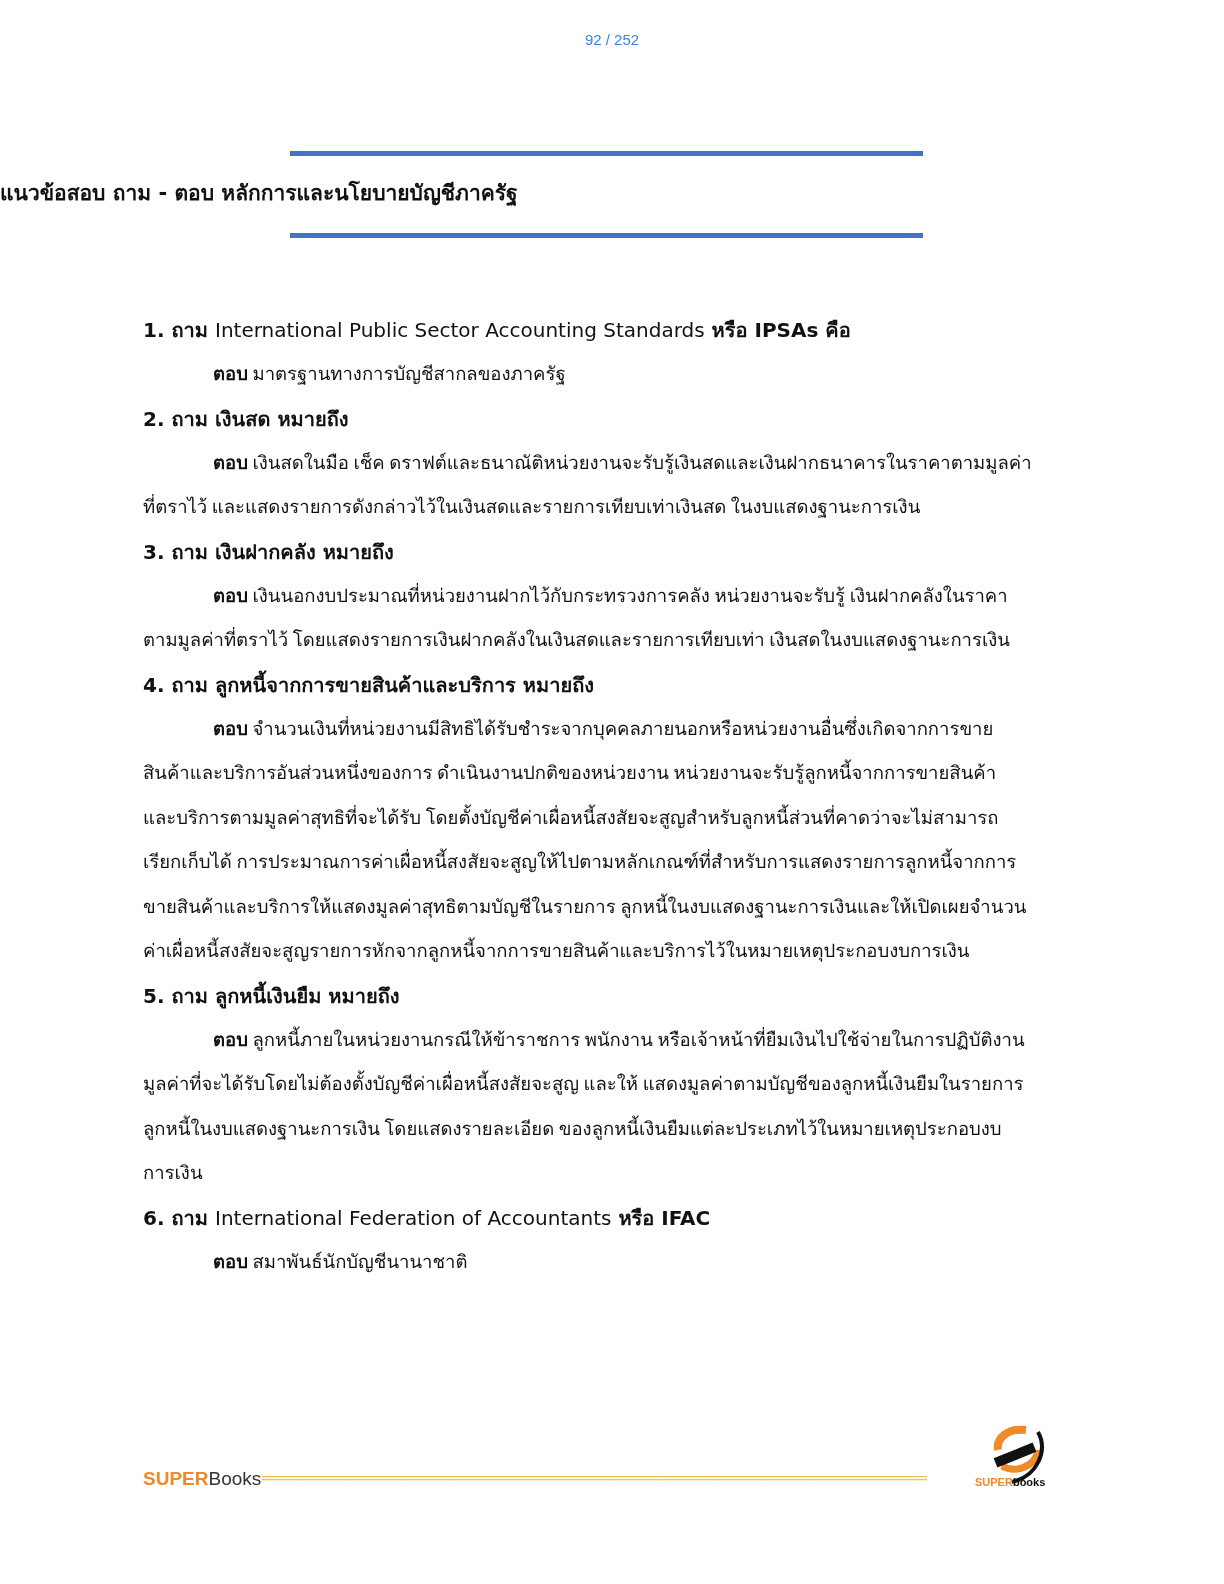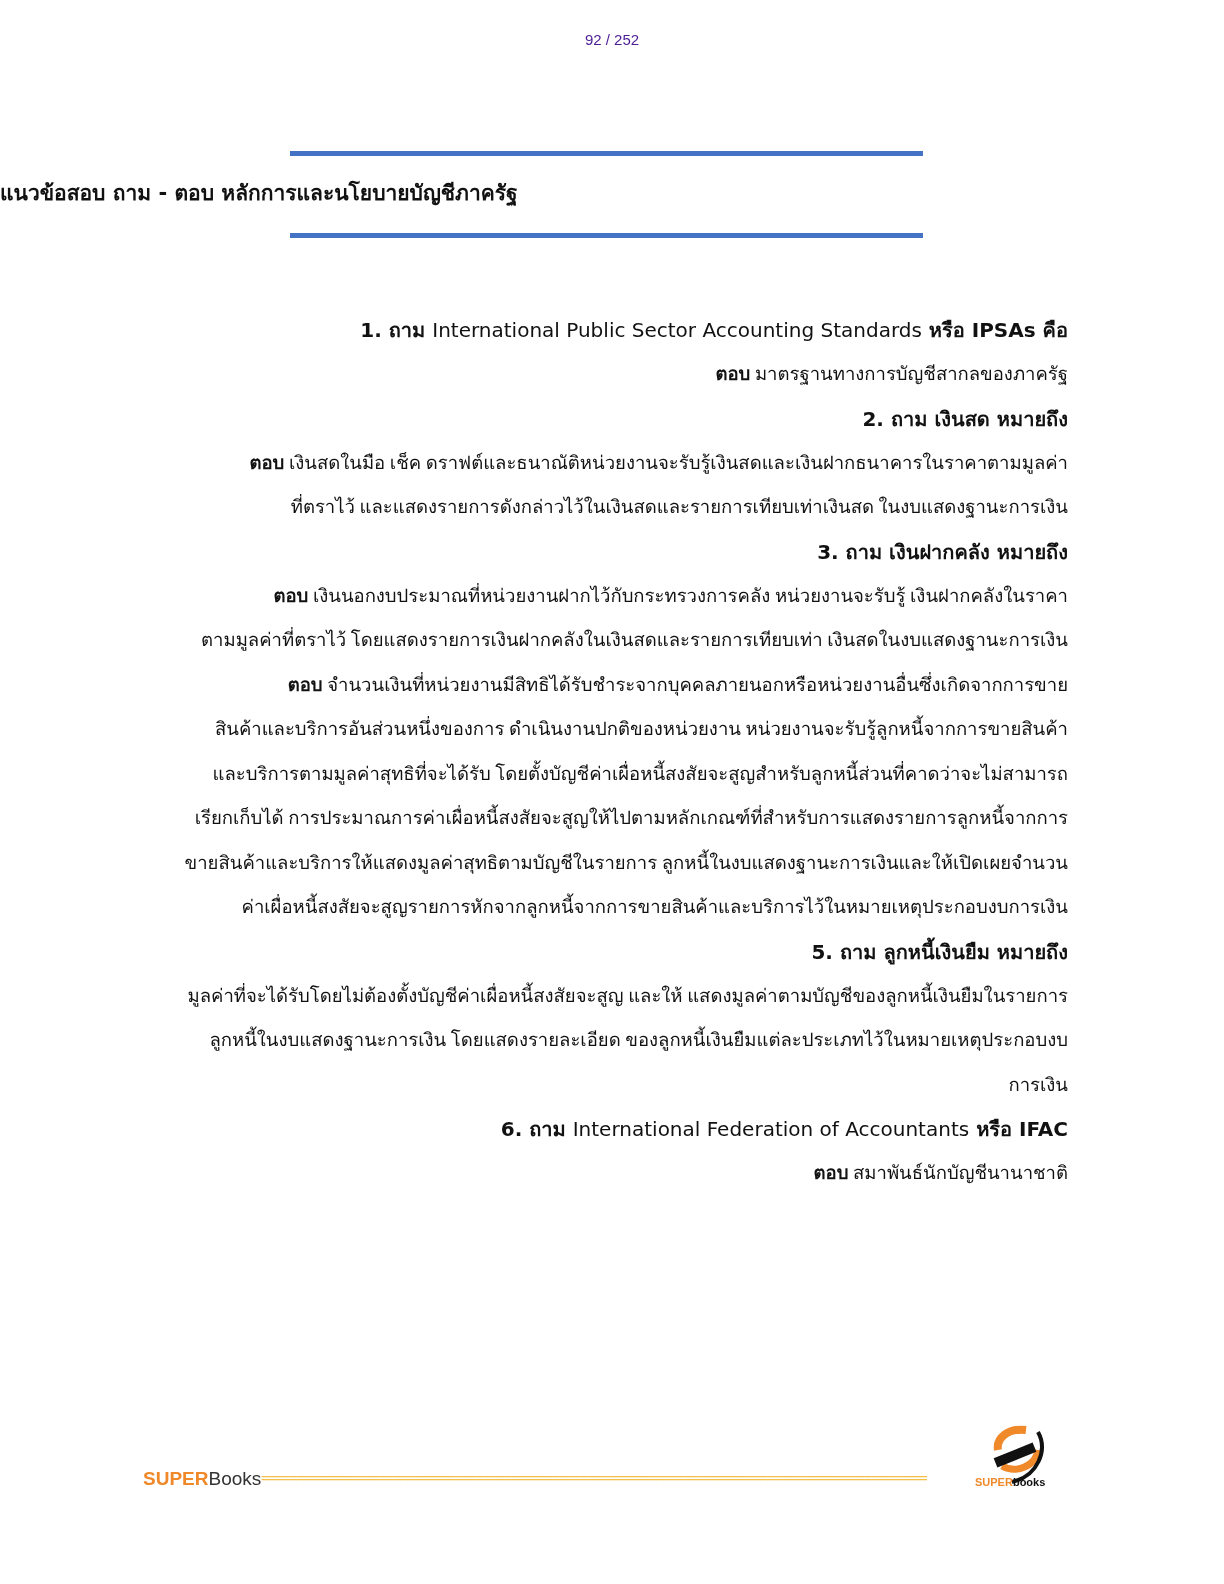--- a/index.html
+++ b/index.html
@@ -1,25 +1,25 @@
 <!DOCTYPE html>
 <html><head>
 <meta charset="utf-8">
 <style>
   html, body { margin: 0; padding: 0; background: #ffffff; }
   body { width: 1224px; height: 1584px; position: relative; overflow: hidden;
          font-family: "DejaVu Sans", sans-serif; color: #111; }
   .page-num { position: absolute; top: 31px; left: 0; width: 1224px; text-align: center;
-              font-family: "Liberation Sans", sans-serif; font-size: 15px; color: #4c1d95; }
+              font-family: "Liberation Sans", sans-serif; font-size: 15px; color: #3b82f6; }
   .rule { position: absolute; left: 290px; width: 633px; height: 5px; background: #4472c4; }
   .rule.top { top: 151px; }
   .rule.bottom { top: 233px; }
   .doc-title { position: absolute; top: 176px; left: 0; width: 1224px; 
                font-size: 21px; font-weight: bold; color: #111; }
-  .content { position: absolute; top: 308px; left: 143px; width: 925px; text-align: right; }
+  .content { position: absolute; top: 308px; left: 143px; width: 925px; }
   .q { font-size: 20px; font-weight: bold; line-height: 44px; height: 44px; white-space: nowrap; }
   .q .en { font-weight: normal; }
   .a { font-size: 18.5px; line-height: 44.5px; margin: 0; }
   .a .line { display: block; white-space: nowrap; height: 44.5px; font-family: Liberation Serif, serif; }
   .a .first { padding-left: 70px; }
   .a .label { font-weight: bold; }
   .footer { position: absolute; top: 1468px; left: 143px; width: 930px; height: 26px; }
   .brand { position: absolute; left: 0; top: 0; font-family: "Liberation Sans", sans-serif; font-size: 19px; }
   .brand .super { color: #f0892a; font-weight: bold; }
   .brand .books { color: #333; }
@@ -65,35 +65,41 @@
   <div class="q">
     <span>3.</span>
     <span>ถาม</span>
     <span>เงินฝากคลัง หมายถึง</span>
   </div>
   <div class="a">
     <span class="line first"><span class="label">ตอบ</span> <span>เงินนอกงบประมาณที่หน่วยงานฝากไว้กับกระทรวงการคลัง หน่วยงานจะรับรู้ เงินฝากคลังในราคา</span></span>
     <span class="line">ตามมูลค่าที่ตราไว้ โดยแสดงรายการเงินฝากคลังในเงินสดและรายการเทียบเท่า เงินสดในงบแสดงฐานะการเงิน</span>
   </div>
 
+  <div class="q">
+    <span>4.</span>
+    <span>ถาม</span>
+    <span>ลูกหนี้จากการขายสินค้าและบริการ หมายถึง</span>
+  </div>
   <div class="a">
     <span class="line first"><span class="label">ตอบ</span> <span>จำนวนเงินที่หน่วยงานมีสิทธิได้รับชำระจากบุคคลภายนอกหรือหน่วยงานอื่นซึ่งเกิดจากการขาย</span></span>
     <span class="line">สินค้าและบริการอันส่วนหนึ่งของการ ดำเนินงานปกติของหน่วยงาน หน่วยงานจะรับรู้ลูกหนี้จากการขายสินค้า</span>
     <span class="line">และบริการตามมูลค่าสุทธิที่จะได้รับ โดยตั้งบัญชีค่าเผื่อหนี้สงสัยจะสูญสำหรับลูกหนี้ส่วนที่คาดว่าจะไม่สามารถ</span>
     <span class="line">เรียกเก็บได้ การประมาณการค่าเผื่อหนี้สงสัยจะสูญให้ไปตามหลักเกณฑ์ที่สำหรับการแสดงรายการลูกหนี้จากการ</span>
     <span class="line">ขายสินค้าและบริการให้แสดงมูลค่าสุทธิตามบัญชีในรายการ ลูกหนี้ในงบแสดงฐานะการเงินและให้เปิดเผยจำนวน</span>
     <span class="line">ค่าเผื่อหนี้สงสัยจะสูญรายการหักจากลูกหนี้จากการขายสินค้าและบริการไว้ในหมายเหตุประกอบงบการเงิน</span>
   </div>
 
   <div class="q">
     <span>5.</span>
     <span>ถาม</span>
     <span>ลูกหนี้เงินยืม หมายถึง</span>
   </div>
   <div class="a">
+    <span class="line first"><span class="label">ตอบ</span> <span>ลูกหนี้ภายในหน่วยงานกรณีให้ข้าราชการ พนักงาน หรือเจ้าหน้าที่ยืมเงินไปใช้จ่ายในการปฏิบัติงาน</span></span>
     <span class="line">มูลค่าที่จะได้รับโดยไม่ต้องตั้งบัญชีค่าเผื่อหนี้สงสัยจะสูญ และให้ แสดงมูลค่าตามบัญชีของลูกหนี้เงินยืมในรายการ</span>
     <span class="line">ลูกหนี้ในงบแสดงฐานะการเงิน โดยแสดงรายละเอียด ของลูกหนี้เงินยืมแต่ละประเภทไว้ในหมายเหตุประกอบงบ</span>
     <span class="line">การเงิน</span>
   </div>
 
   <div class="q">
     <span>6.</span>
     <span>ถาม</span>
     <span class="en">International Federation of Accountants</span>
     <span>หรือ IFAC</span>

